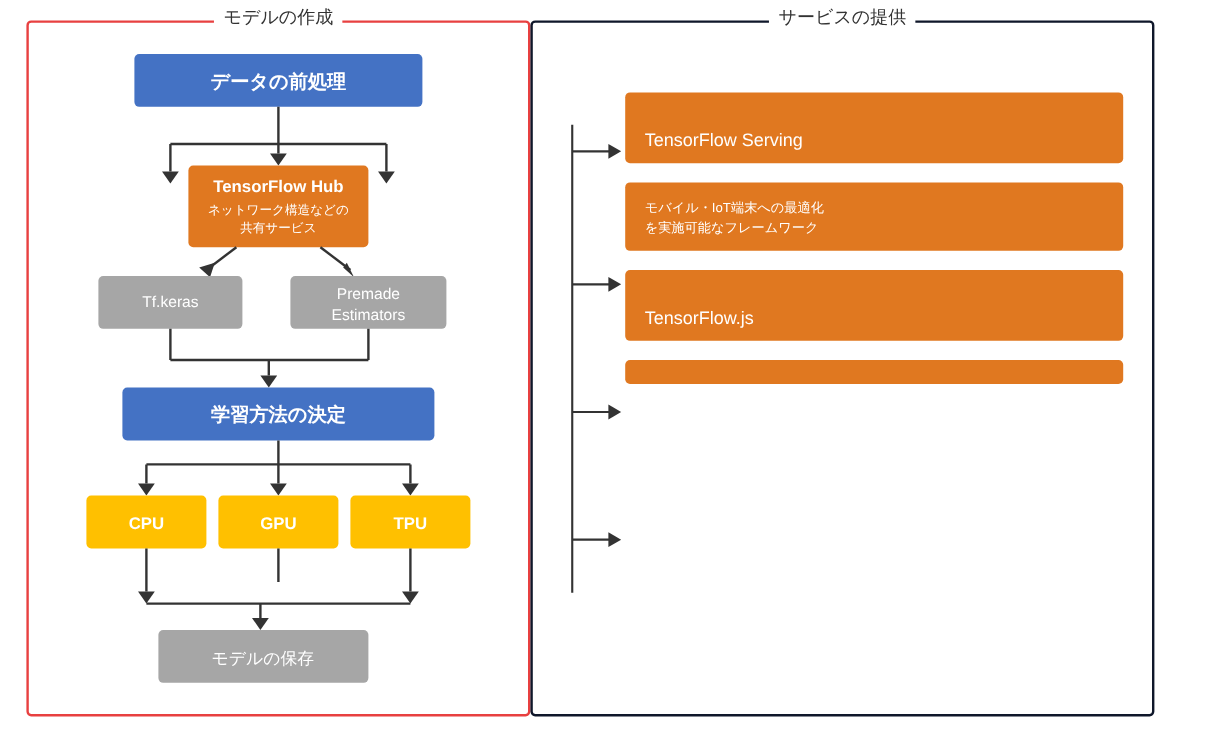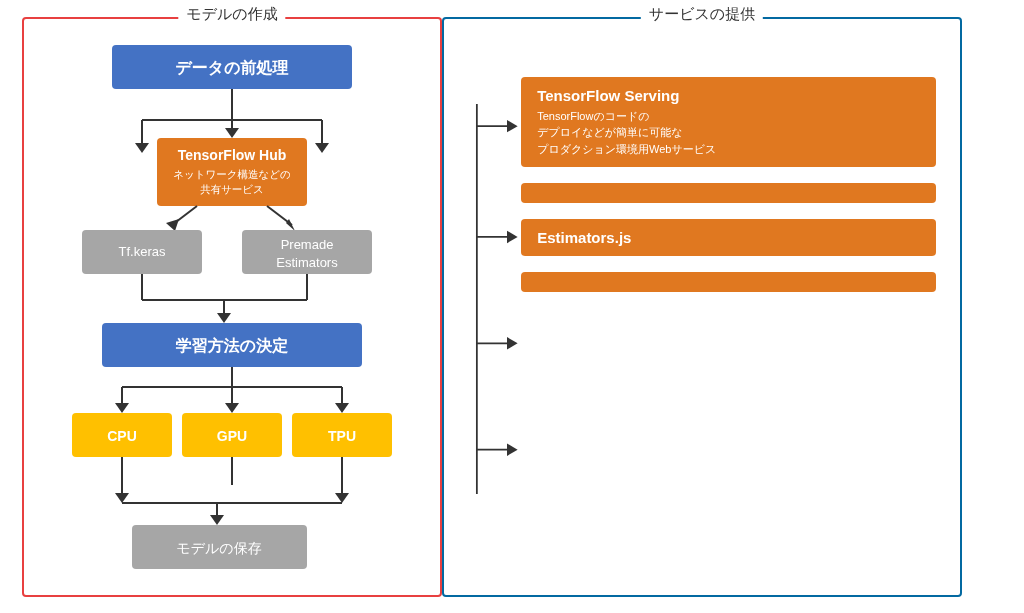--- a/index.html
+++ b/index.html
@@ -37,21 +37,21 @@
       left: 50%;
       transform: translateX(-50%);
       background: #ffffff;
       padding: 0 8px;
       font-size: 15px;
       color: #333;
       white-space: nowrap;
     }
     
     .right-panel {
-      border: 2px solid #0369a1;
+      border: 2px solid #0f172a;
       border-radius: 4px;
       width: 520px;
       padding: 16px 24px 20px;
       position: relative;
       display: flex;
       flex-direction: column;
       align-items: flex-start;
       gap: 18px;
     }
     .right-panel-title {
@@ -68,21 +68,22 @@
     
     .service-box {
       background: #e07820;
       color: #fff;
       border-radius: 4px;
       padding: 10px 16px;
       width: 100%;
     }
     .service-box .title {
       font-size: 15px;
-      font-weight: bold;
+      font-weight: normal;
+      margin-top: 22px;
     }
     .service-box .desc {
       font-size: 11px;
       margin-top: 4px;
       line-height: 1.5;
     }
     .right-services {
       display: flex;
       flex-direction: column;
       gap: 16px;
@@ -204,25 +205,25 @@
         <line x1="10" y1="300" x2="48" y2="300" stroke="#333" stroke-width="2"></line>
         <polygon points="44,293 56,300 44,307" fill="#333"></polygon>
 
         <line x1="10" y1="420" x2="48" y2="420" stroke="#333" stroke-width="2"></line>
         <polygon points="44,413 56,420 44,427" fill="#333"></polygon>
       </svg>
 
       <div class="right-services">
         <div class="service-box">
           <div class="title">TensorFlow Serving</div>
-          <div class="desc">TensorFlowのコードの<br>デプロイなどが簡単に可能な<br>プロダクション環境用Webサービス</div>
-        </div>
-        <div class="service-box">
-        </div>
-        <div class="service-box">
-          <div class="title">Estimators.js</div>
+        </div>
+        <div class="service-box">
+          <div class="desc">モバイル・IoT端末への最適化<br>を実施可能なフレームワーク</div>
+        </div>
+        <div class="service-box">
+          <div class="title">TensorFlow.js</div>
         </div>
         <div class="service-box">
         </div>
       </div>
     </div>
   </div>
 </div>
 
 </body></html>

